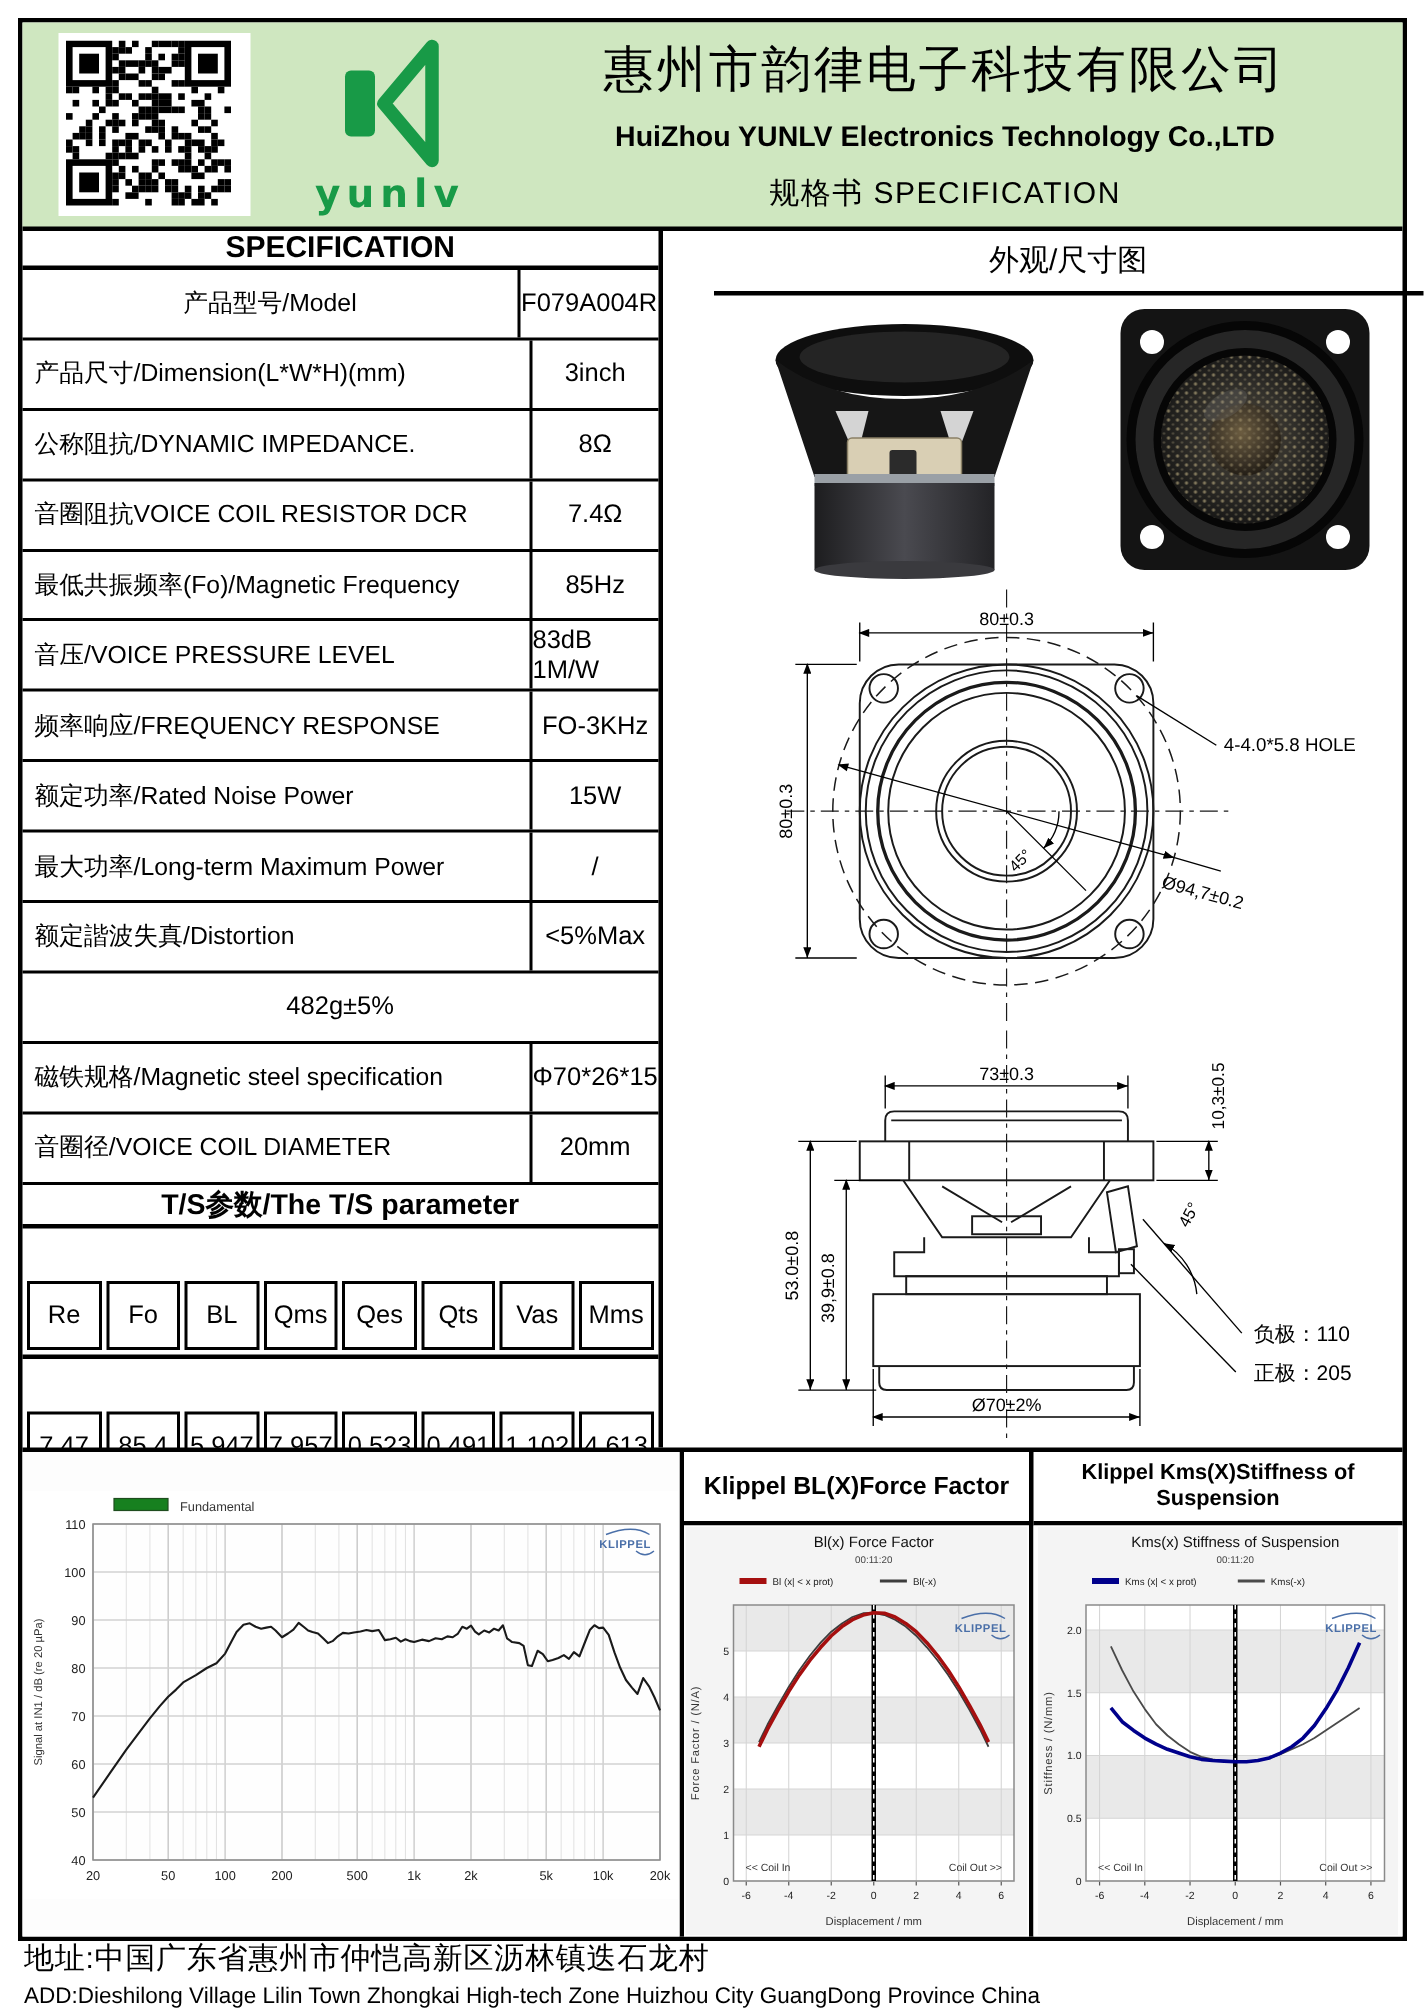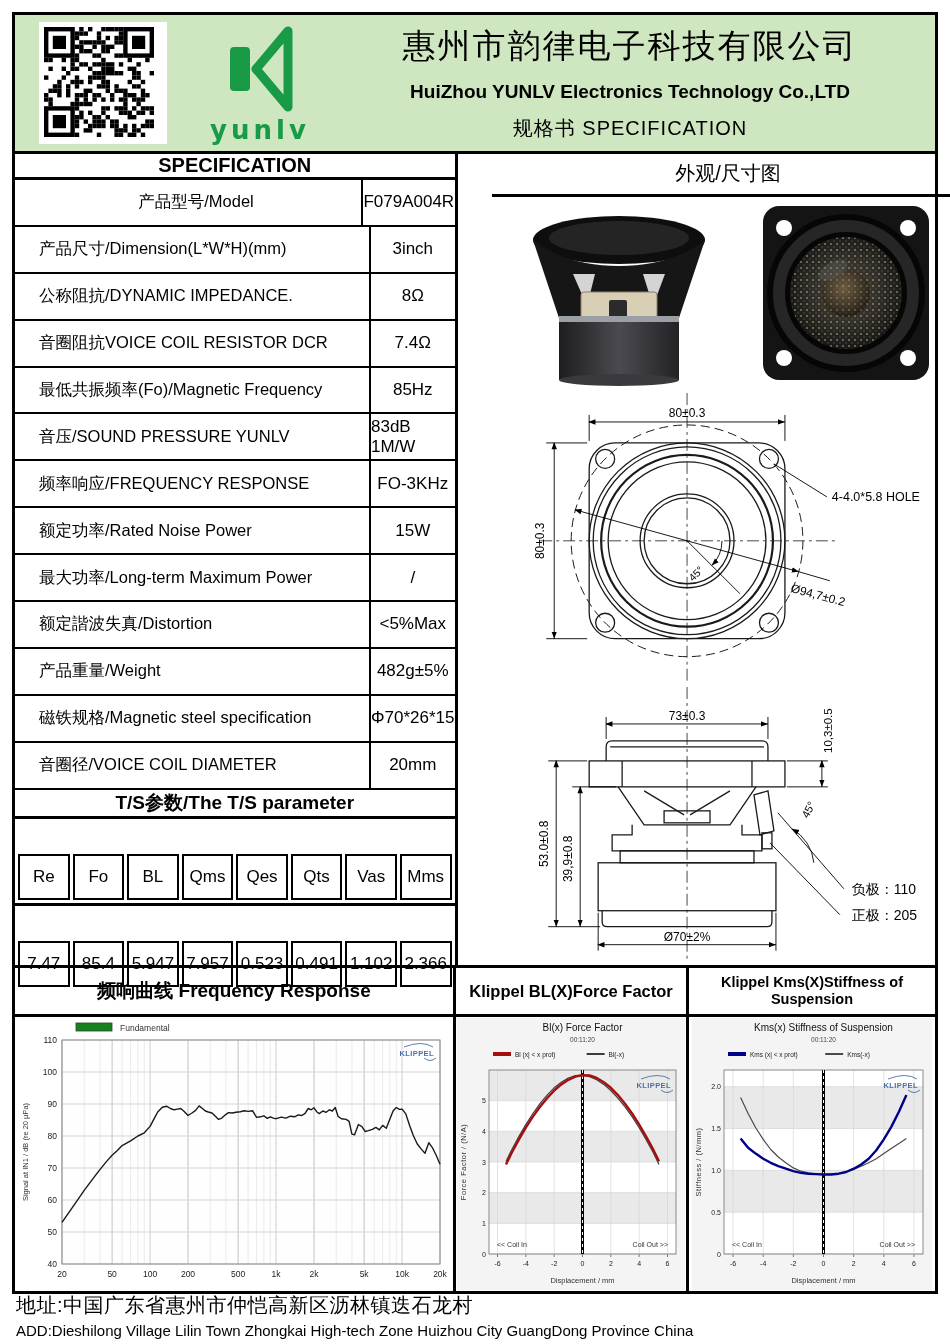--- a/index.html
+++ b/index.html
@@ -16,21 +16,21 @@
   .t-en{font-size:19px;margin-top:12px;font-weight:700;}
   .t-doc{font-size:20px;margin-top:12px;font-weight:500;letter-spacing:1px;}
   
   .main{flex:1;display:flex;min-height:0;gap:34px;}
   .lcol{width:444px;border-right:3px solid #000;display:flex;flex-direction:column;}
   .rcol{flex:1;display:flex;flex-direction:column;}
   .sec-title{height:40px;border-bottom:3px solid #000;display:flex;align-items:center;justify-content:center;
     font-size:20px;}
   .sec-title.bold{font-weight:bold;}
   .spec-table{display:flex;flex-direction:column;}
-  .spec-row{height:44.9px;display:flex;border-bottom:2px solid #000;font-size:16.5px;padding-left:16px;}
+  .spec-row{height:44.9px;display:flex;border-bottom:2px solid #000;font-size:16.5px;}
   .spec-row .lbl{width:330px;border-right:2px solid #000;display:flex;align-items:center;padding-left:8px;}
   .spec-row.first .lbl{justify-content:center;padding-left:0;}
   .spec-row .val{flex:1;display:flex;align-items:center;justify-content:center;font-size:17px;}
   .ts-title{height:42px;display:flex;align-items:center;justify-content:center;font-weight:bold;font-size:19px;
     border-bottom:3px solid #000;}
   .ts-grid{display:flex;gap:3px;padding:3px;border-bottom:3px solid #000;}
   .ts-grid.vals{border-bottom:none;flex:1;}
   .ts-cell{flex:1;border:2px solid #000;display:flex;align-items:center;justify-content:center;
     font-size:17px;min-height:42px;margin-top:32px;}
   .ts-grid.vals .ts-cell{font-size:17px;}
@@ -320,41 +320,40 @@
           </div>
           <div class="spec-row">
             <div class="lbl">音圈阻抗VOICE COIL RESISTOR DCR</div>
             <div class="val">7.4Ω</div>
           </div>
           <div class="spec-row">
             <div class="lbl">最低共振频率(Fo)/Magnetic Frequency</div>
             <div class="val">85Hz</div>
           </div>
           <div class="spec-row">
-            <div class="lbl">音压/SOUND PRESSURE YUNLV</div>
+            <div class="lbl">音压/VOICE PRESSURE LEVEL</div>
             <div class="val">83dB 1M/W</div>
           </div>
           <div class="spec-row">
             <div class="lbl">频率响应/FREQUENCY RESPONSE</div>
             <div class="val">FO-3KHz</div>
           </div>
           <div class="spec-row">
             <div class="lbl">额定功率/Rated Noise Power</div>
             <div class="val">15W</div>
           </div>
           <div class="spec-row">
             <div class="lbl">最大功率/Long-term Maximum Power</div>
             <div class="val">/</div>
           </div>
           <div class="spec-row">
             <div class="lbl">额定諧波失真/Distortion</div>
             <div class="val">&lt;5%Max</div>
           </div>
           <div class="spec-row">
-            <div class="lbl">产品重量/Weight</div>
             <div class="val">482g±5%</div>
           </div>
           <div class="spec-row">
             <div class="lbl">磁铁规格/Magnetic steel specification</div>
             <div class="val">Φ70*26*15</div>
           </div>
           <div class="spec-row">
             <div class="lbl">音圈径/VOICE COIL DIAMETER</div>
             <div class="val">20mm</div>
           </div>
@@ -371,21 +370,21 @@
           <div class="ts-cell">Mms</div>
         </div>
       <div class="ts-grid vals">
           <div class="ts-cell">7.47</div>
           <div class="ts-cell">85.4</div>
           <div class="ts-cell">5.947</div>
           <div class="ts-cell">7.957</div>
           <div class="ts-cell">0.523</div>
           <div class="ts-cell">0.491</div>
           <div class="ts-cell">1.102</div>
-          <div class="ts-cell">2.366</div>
+          <div class="ts-cell">4.613</div>
         </div>
     </div>
 
     <div class="rcol">
       <div class="sec-title">外观/尺寸图</div>
 
       <div class="photos">
 
         <svg width="196" height="186" viewBox="0 0 196 186">
           <defs>
@@ -542,21 +541,20 @@
           <text x="360" y="211" font-size="14">负极：110</text>
           <text x="360" y="237" font-size="14">正极：205</text>
           <text x="195" y="258" text-anchor="middle">Ø70±2%</text>
         </g>
       </svg>
     </div>
   </div>
 
   <div class="charts">
     <div class="chart-col fr">
-      <div class="chart-hd">频响曲线 Frequency Response</div>
       <div class="chart-bd">
           <svg id="fr-chart" width="436" height="272">
             <rect x="0" y="0" width="436" height="272" fill="#fff"></rect>
             <rect x="46" y="22" width="378" height="224" fill="#fefefe" stroke="none"></rect>
             <line x1="46" y1="22" x2="46" y2="246" stroke="#e2e2e2" stroke-width="0.7"></line>
             <line x1="68.18749864101582" y1="22" x2="68.18749864101582" y2="246" stroke="#e2e2e2" stroke-width="0.7"></line>
             <line x1="83.92977945366164" y1="22" x2="83.92977945366164" y2="246" stroke="#e2e2e2" stroke-width="0.7"></line>
             <line x1="96.14044109267672" y1="22" x2="96.14044109267672" y2="246" stroke="#e2e2e2" stroke-width="0.7"></line>
             <line x1="106.11727809467746" y1="22" x2="106.11727809467746" y2="246" stroke="#e2e2e2" stroke-width="0.7"></line>
             <line x1="114.55257358813473" y1="22" x2="114.55257358813473" y2="246" stroke="#e2e2e2" stroke-width="0.7"></line>

